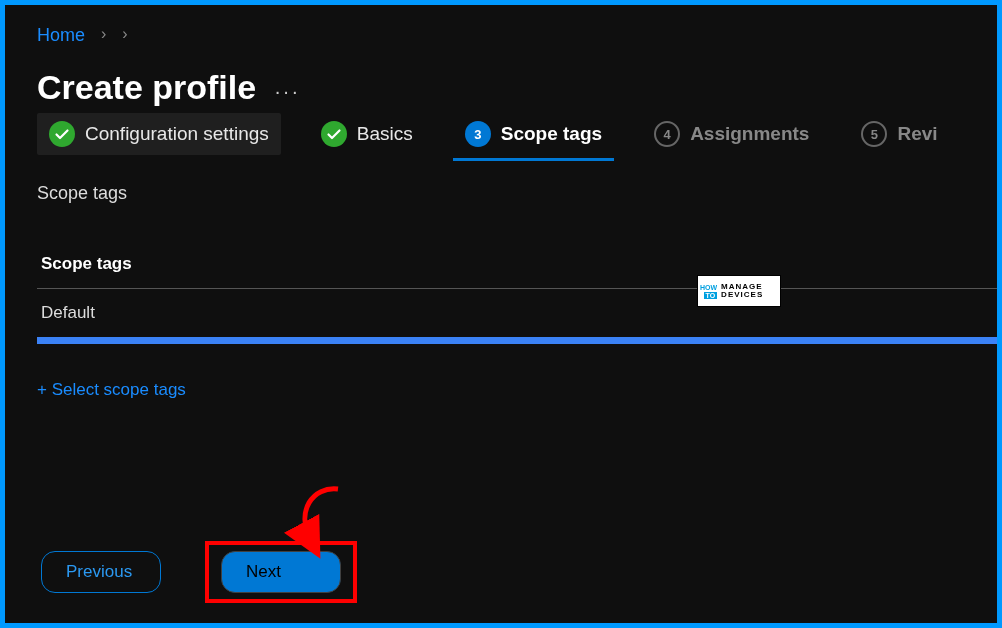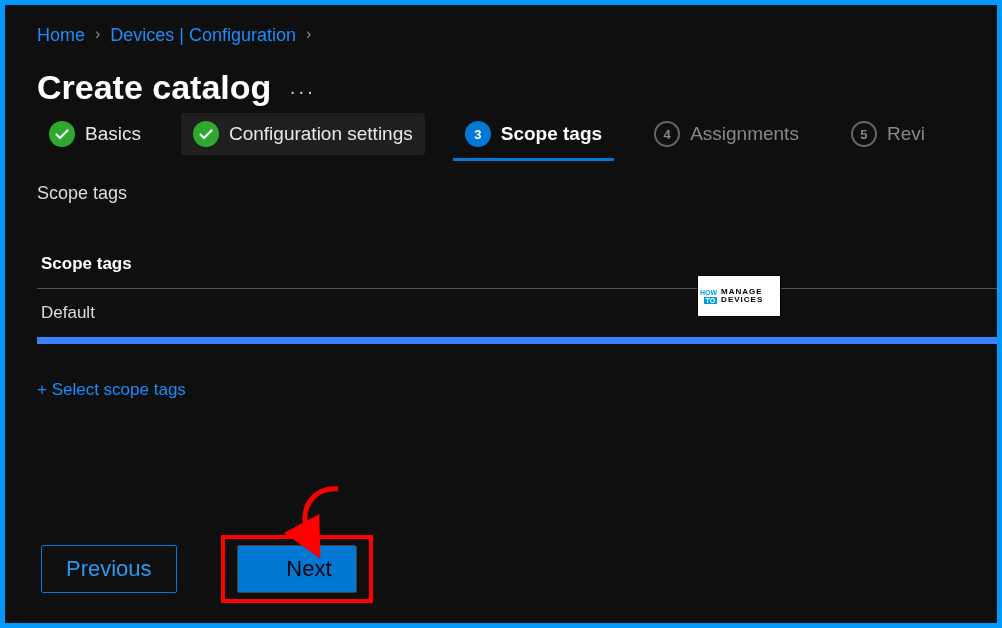--- a/index.html
+++ b/index.html
@@ -17,21 +17,21 @@
     position: relative;
     color: #e0e0e0;
   }
   .content {
     padding: 20px 10px 10px 32px;
   }
 
   
   .breadcrumb {
     display: flex;
-    gap: 10px;
+    gap: 16px;
     font-size: 18px;
     margin-bottom: 22px;
   }
   .breadcrumb a {
     color: #1a8cff;
     text-decoration: none;
     cursor: pointer;
   }
   .breadcrumb .sep {
     color: #888;
@@ -117,20 +117,21 @@
   .step-label {
     color: #e8e8e8;
     font-weight: 500;
   }
   .step.current .step-label {
     color: #fff;
     font-weight: 600;
   }
   .step.future .step-label {
     color: #888;
+    font-weight: bold;
   }
   .step.current::after {
     content: "";
     position: absolute;
     bottom: -6px;
     left: 0;
     right: 0;
     height: 3px;
     background: #0078d4;
   }
@@ -172,25 +173,25 @@
     position: absolute;
     bottom: 20px;
     left: 36px;
     display: flex;
     gap: 44px;
     align-items: center;
   }
   .btn {
     min-width: 120px;
     padding: 10px 24px;
-    font-size: 22px;
+    font-size: 17px;
     font-weight: 500;
-    text-align: right;
-    cursor: pointer;
-    border-radius: 2px;
+    text-align: left;
+    cursor: pointer;
+    border-radius: 14px;
   }
   .btn-prev {
     background: transparent;
     border: 1px solid #0078d4;
     color: #2b99f2;
   }
   .btn-next {
     background: #0078d4;
     border: 1px solid #404040;
     color: #000;
@@ -208,21 +209,21 @@
     left: 278px;
     pointer-events: none;
   }
 
   
   .watermark {
     position: absolute;
     top: 270px;
     right: 216px;
     width: 84px;
-    height: 42px;
+    height: 32px;
     background: #fff;
     border: 1px solid #000;
     display: flex;
     flex-direction: row;
     align-items: center;
     font-size: 8px;
     font-weight: 700;
     line-height: 1;
     overflow: hidden;
   }
@@ -244,45 +245,44 @@
   }
 </style>
 </head>
 <body>
 
 <div class="content">
 
   <div class="breadcrumb">
     <a>Home</a>
     <span class="sep">›</span>
-    <a>Devices | Configuration</a>
     <span class="sep">›</span>
   </div>
 
   <div class="title-row">
-    <h1 class="page-title">Create catalog</h1>
+    <h1 class="page-title">Create profile</h1>
     <span class="more-dots">···</span>
   </div>
 
   <div class="steps">
+    <div class="step selected-bg">
+      <span class="step-badge badge-check">
+        <svg viewBox="0 0 16 16">
+            <path d="M13.5 4.5 6 12 2.5 8.5" stroke="#fff" stroke-width="2.2" fill="none" stroke-linecap="round" stroke-linejoin="round"></path>
+          </svg>
+      </span>
+      <span class="step-label">Configuration settings</span>
+    </div>
     <div class="step">
       <span class="step-badge badge-check">
         <svg viewBox="0 0 16 16">
             <path d="M13.5 4.5 6 12 2.5 8.5" stroke="#fff" stroke-width="2.2" fill="none" stroke-linecap="round" stroke-linejoin="round"></path>
           </svg>
       </span>
       <span class="step-label">Basics</span>
-    </div>
-    <div class="step selected-bg">
-      <span class="step-badge badge-check">
-        <svg viewBox="0 0 16 16">
-            <path d="M13.5 4.5 6 12 2.5 8.5" stroke="#fff" stroke-width="2.2" fill="none" stroke-linecap="round" stroke-linejoin="round"></path>
-          </svg>
-      </span>
-      <span class="step-label">Configuration settings</span>
     </div>
     <div class="step current">
       <span class="step-badge badge-current">3</span>
       <span class="step-label">Scope tags</span>
     </div>
     <div class="step future">
       <span class="step-badge badge-future">4</span>
       <span class="step-label">Assignments</span>
     </div>
     <div class="step future">

